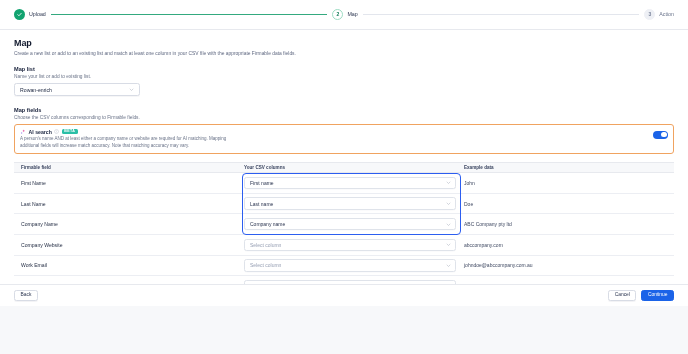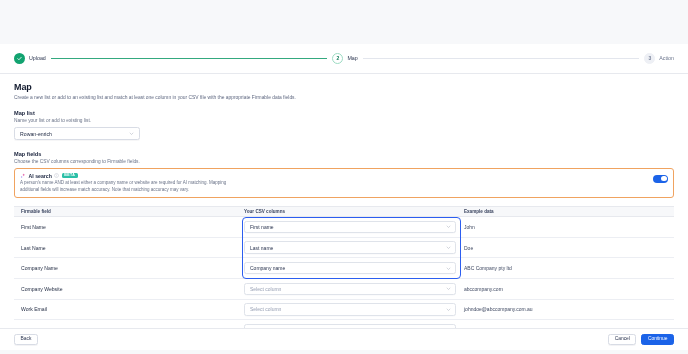--- a/index.html
+++ b/index.html
@@ -16,21 +16,20 @@
     -webkit-font-smoothing: antialiased;
   }
 
   .app {
     position: relative;
     width: 688px;
     height: 306px;
     background: #f4f5f7;
     display: flex;
     flex-direction: column;
-    margin-top: 44px;
   }
 
   
   .stepper {
     height: 31px;
     background: #ffffff;
     border-bottom: 1px solid #e7e9ee;
     display: flex;
     align-items: center;
     padding: 0 14px;

